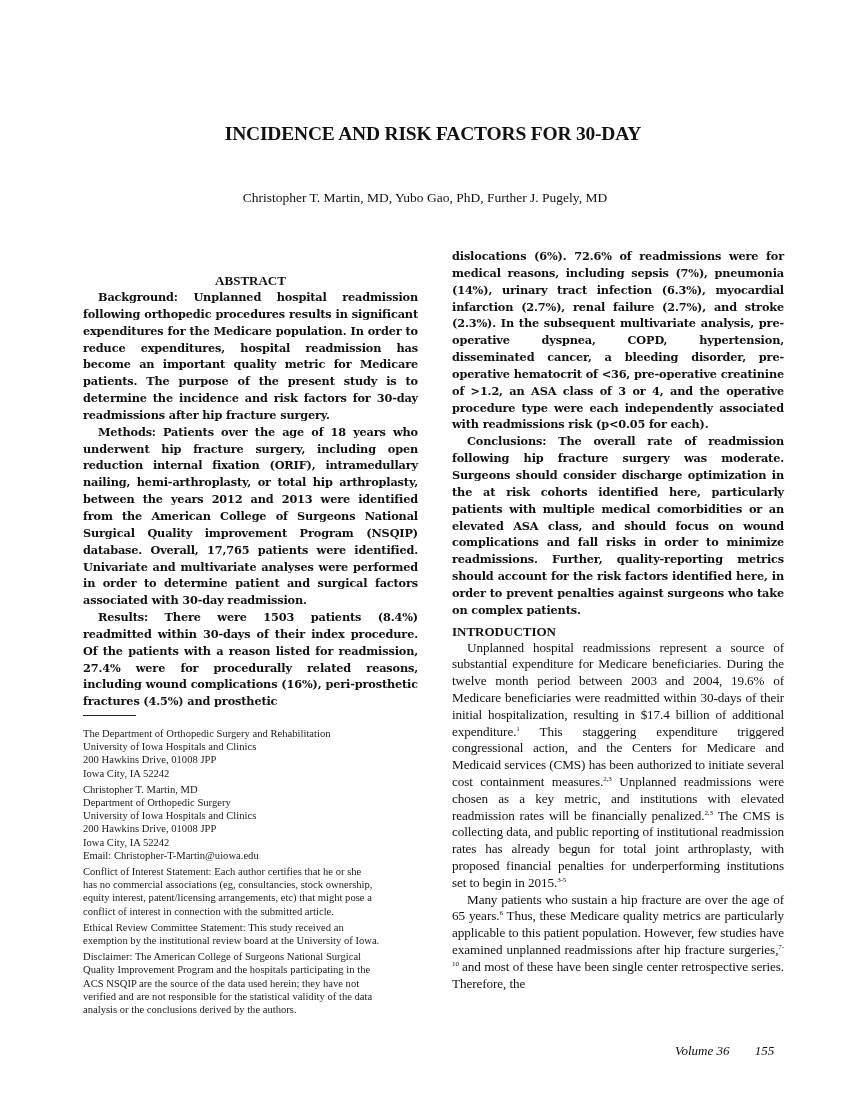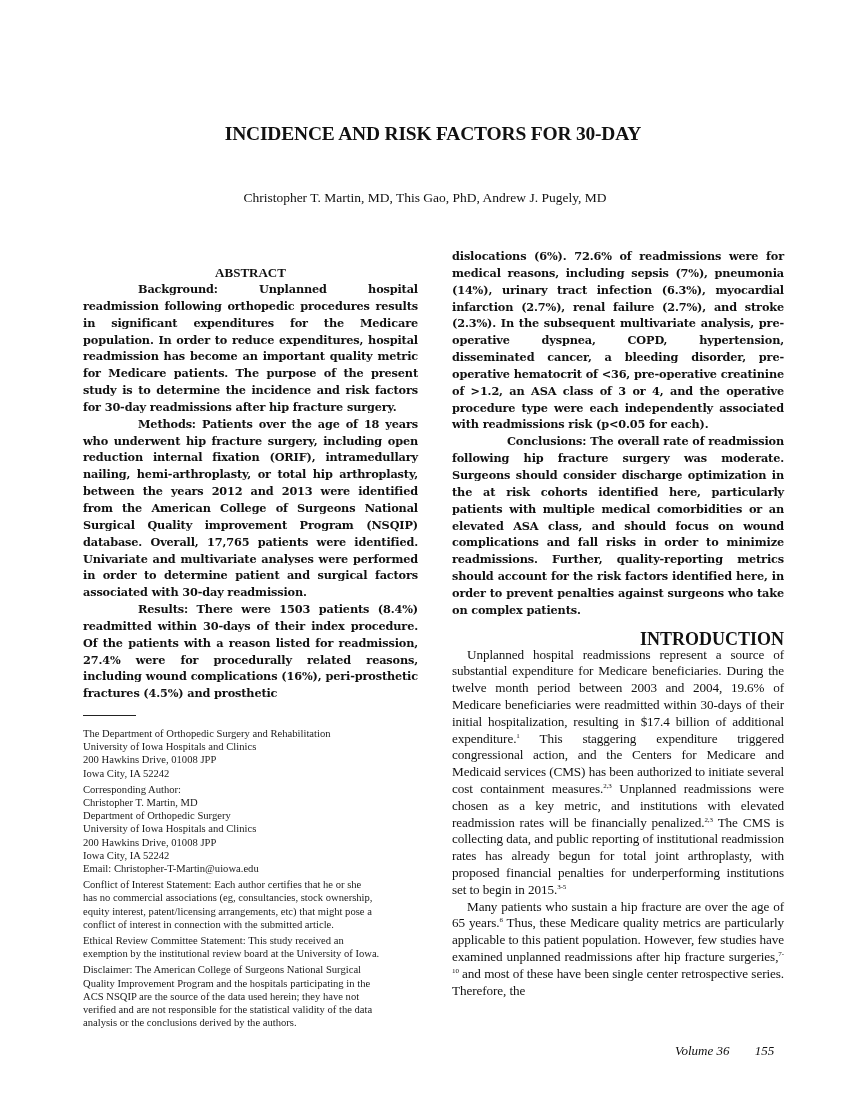--- a/index.html
+++ b/index.html
@@ -34,54 +34,55 @@
     .col-right {
       position: absolute;
       left: 452px; top: 248px; width: 332px;
     }
     .abstract-head {
       text-align: center;
       font-family: "Liberation Serif", serif;
       font-weight: bold;
       font-size: 13px;
       line-height: 16px;
+      margin-top: 8px;
     }
     .abs-para {
       font-family: "DejaVu Serif", serif;
       font-weight: bold;
       font-size: 11.3px;
       line-height: 16.85px;
       text-align: justify;
       text-indent: 15px;
       letter-spacing: -0.15px;
     }
     .abs-para.noindent { text-indent: 0; }
-    .abs-label { font-weight: bold; margin-left: 40px; }
+    .abs-label { font-weight: bold; }
     .footnote-rule {
       position: absolute;
       left: 83px; top: 715px; width: 53px; height: 1px;
       background: #222;
     }
     .footnotes {
       position: absolute;
       left: 83px; top: 727px; width: 360px;
       font-family: "Liberation Serif", serif;
       font-size: 10.6px;
       line-height: 13.2px;
       color: #1a1a1a;
     }
     .fn-block { margin-bottom: 3px; }
     .fn-line { display: block; white-space: nowrap; }
     .intro-head {
-      text-align: right;
+      text-align: left;
       font-family: "Liberation Serif", serif;
       font-weight: bold;
-      font-size: 18px;
+      font-size: 13px;
       line-height: 16px;
-      margin-top: 12px;
+      margin-top: 5px;
     }
     .intro-para {
       font-family: "Liberation Serif", serif;
       font-size: 13.2px;
       line-height: 16.8px;
       text-align: justify;
       text-indent: 15px;
       letter-spacing: -0.1px;
     }
     sup { font-size: 7px; line-height: 0; vertical-align: 5px; }
@@ -94,21 +95,21 @@
     }
     .page-footer .vol { margin-right: 22px; }
   </style>
 </head>
 <body>
 
 <div class="title">
   <div>INCIDENCE AND RISK FACTORS FOR 30-DAY</div>
 </div>
 
-<div class="authors">Christopher T. Martin, MD, This Gao, PhD, Andrew J. Pugely, MD</div>
+<div class="authors">Christopher T. Martin, MD, Yubo Gao, PhD, Further J. Pugely, MD</div>
 
 <div class="col-left">
   <div class="abstract-head">ABSTRACT</div>
 
   <p class="abs-para"><span class="abs-label">Background:</span><span> Unplanned hospital readmission following orthopedic procedures results in significant expenditures for the Medicare population.  In order to reduce expenditures, hospital readmission has become an important quality metric for Medicare patients.  The purpose of the present study is to determine the incidence and risk factors for 30-day readmissions after hip fracture surgery.</span></p>
 
   <p class="abs-para"><span class="abs-label">Methods:</span><span> Patients over the age of 18 years who underwent hip fracture surgery, including open reduction internal fixation (ORIF), intramedullary nailing, hemi-arthroplasty, or total hip arthroplasty, between the years 2012 and 2013 were identified from the American College of Surgeons National Surgical Quality improvement Program (NSQIP) database.  Overall, 17,765 patients were identified.  Univariate and multivariate analyses were performed in order to determine patient and surgical factors associated with 30-day readmission.</span></p>
 
   <p class="abs-para"><span class="abs-label">Results:</span><span> There were 1503 patients (8.4%) readmitted within 30-days of their index procedure.  Of the patients with a reason listed for readmission, 27.4% were for procedurally related reasons, including wound complications (16%), peri-prosthetic fractures (4.5%) and prosthetic</span></p>
 </div>
@@ -116,21 +117,20 @@
 <div class="footnote-rule"></div>
 
 <div class="footnotes">
   <div class="fn-block">
     <span class="fn-line">The Department of Orthopedic Surgery and Rehabilitation</span>
     <span class="fn-line">University of Iowa Hospitals and Clinics</span>
     <span class="fn-line">200 Hawkins Drive, 01008 JPP</span>
     <span class="fn-line">Iowa City, IA  52242</span>
   </div>
   <div class="fn-block">
-    <span class="fn-line">Corresponding Author:</span>
     <span class="fn-line">Christopher T. Martin, MD</span>
     <span class="fn-line">Department of Orthopedic Surgery</span>
     <span class="fn-line">University of Iowa Hospitals and Clinics</span>
     <span class="fn-line">200 Hawkins Drive, 01008 JPP</span>
     <span class="fn-line">Iowa City, IA  52242</span>
     <span class="fn-line">Email: Christopher-T-Martin@uiowa.edu</span>
   </div>
   <div class="fn-block">
     <span class="fn-line">Conflict of Interest Statement: Each author certifies that he or she</span>
     <span class="fn-line">has no commercial associations (eg, consultancies, stock ownership,</span>

